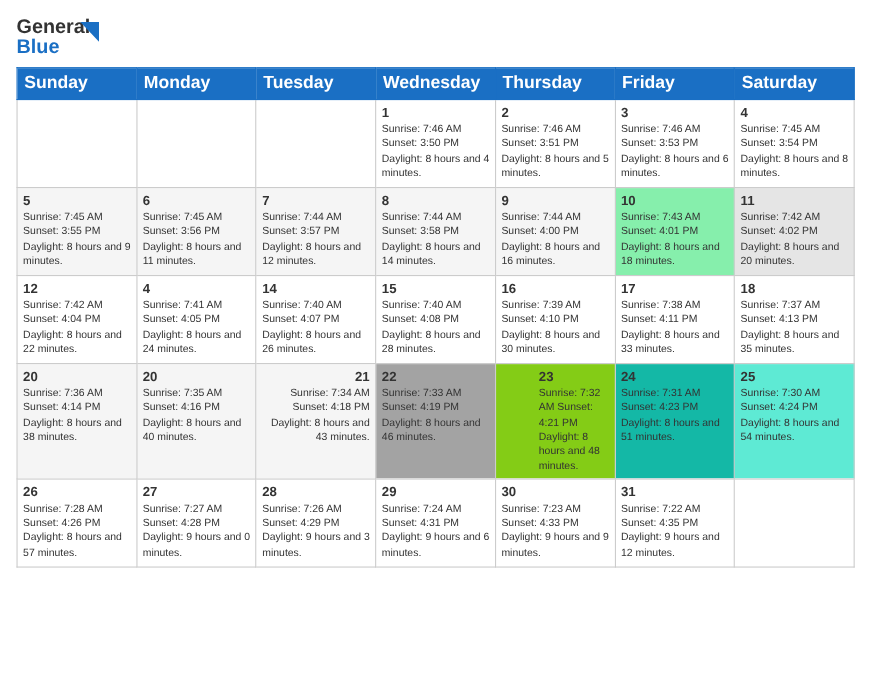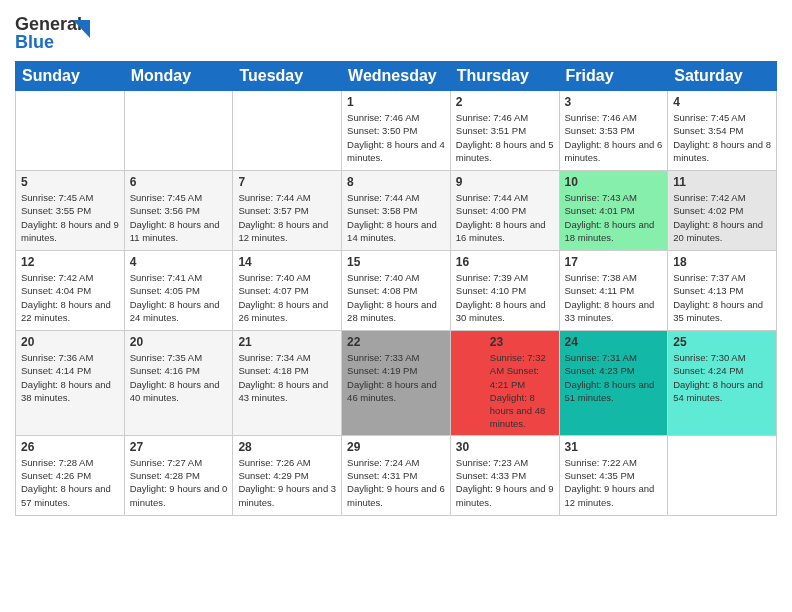--- a/index.html
+++ b/index.html
@@ -253,35 +253,35 @@
 Daylight: 8 hours
 and 38 minutes.</div>
           </td>
           <td style="background: rgb(245, 245, 245);">
             <span class="day-number">20</span>
             <div class="day-info">Sunrise: 7:35 AM
 Sunset: 4:16 PM
 Daylight: 8 hours
 and 40 minutes.</div>
           </td>
-          <td style="background: rgb(245, 245, 245);">
+          <td style="background: rgb(245, 245, 245); text-align: right;">
             <span class="day-number">21</span>
             <div class="day-info">Sunrise: 7:34 AM
 Sunset: 4:18 PM
 Daylight: 8 hours
 and 43 minutes.</div>
           </td>
           <td style="background: #a3a3a3;">
             <span class="day-number">22</span>
             <div class="day-info">Sunrise: 7:33 AM
 Sunset: 4:19 PM
 Daylight: 8 hours
 and 46 minutes.</div>
           </td>
-          <td style="background: #ef4444; padding-left: 39px;">
+          <td style="background: #84cc16; padding-left: 39px;">
             <span class="day-number">23</span>
             <div class="day-info">Sunrise: 7:32 AM
 Sunset: 4:21 PM
 Daylight: 8 hours
 and 48 minutes.</div>
           </td>
           <td style="background: #14b8a6;">
             <span class="day-number">24</span>
             <div class="day-info">Sunrise: 7:31 AM
 Sunset: 4:23 PM

